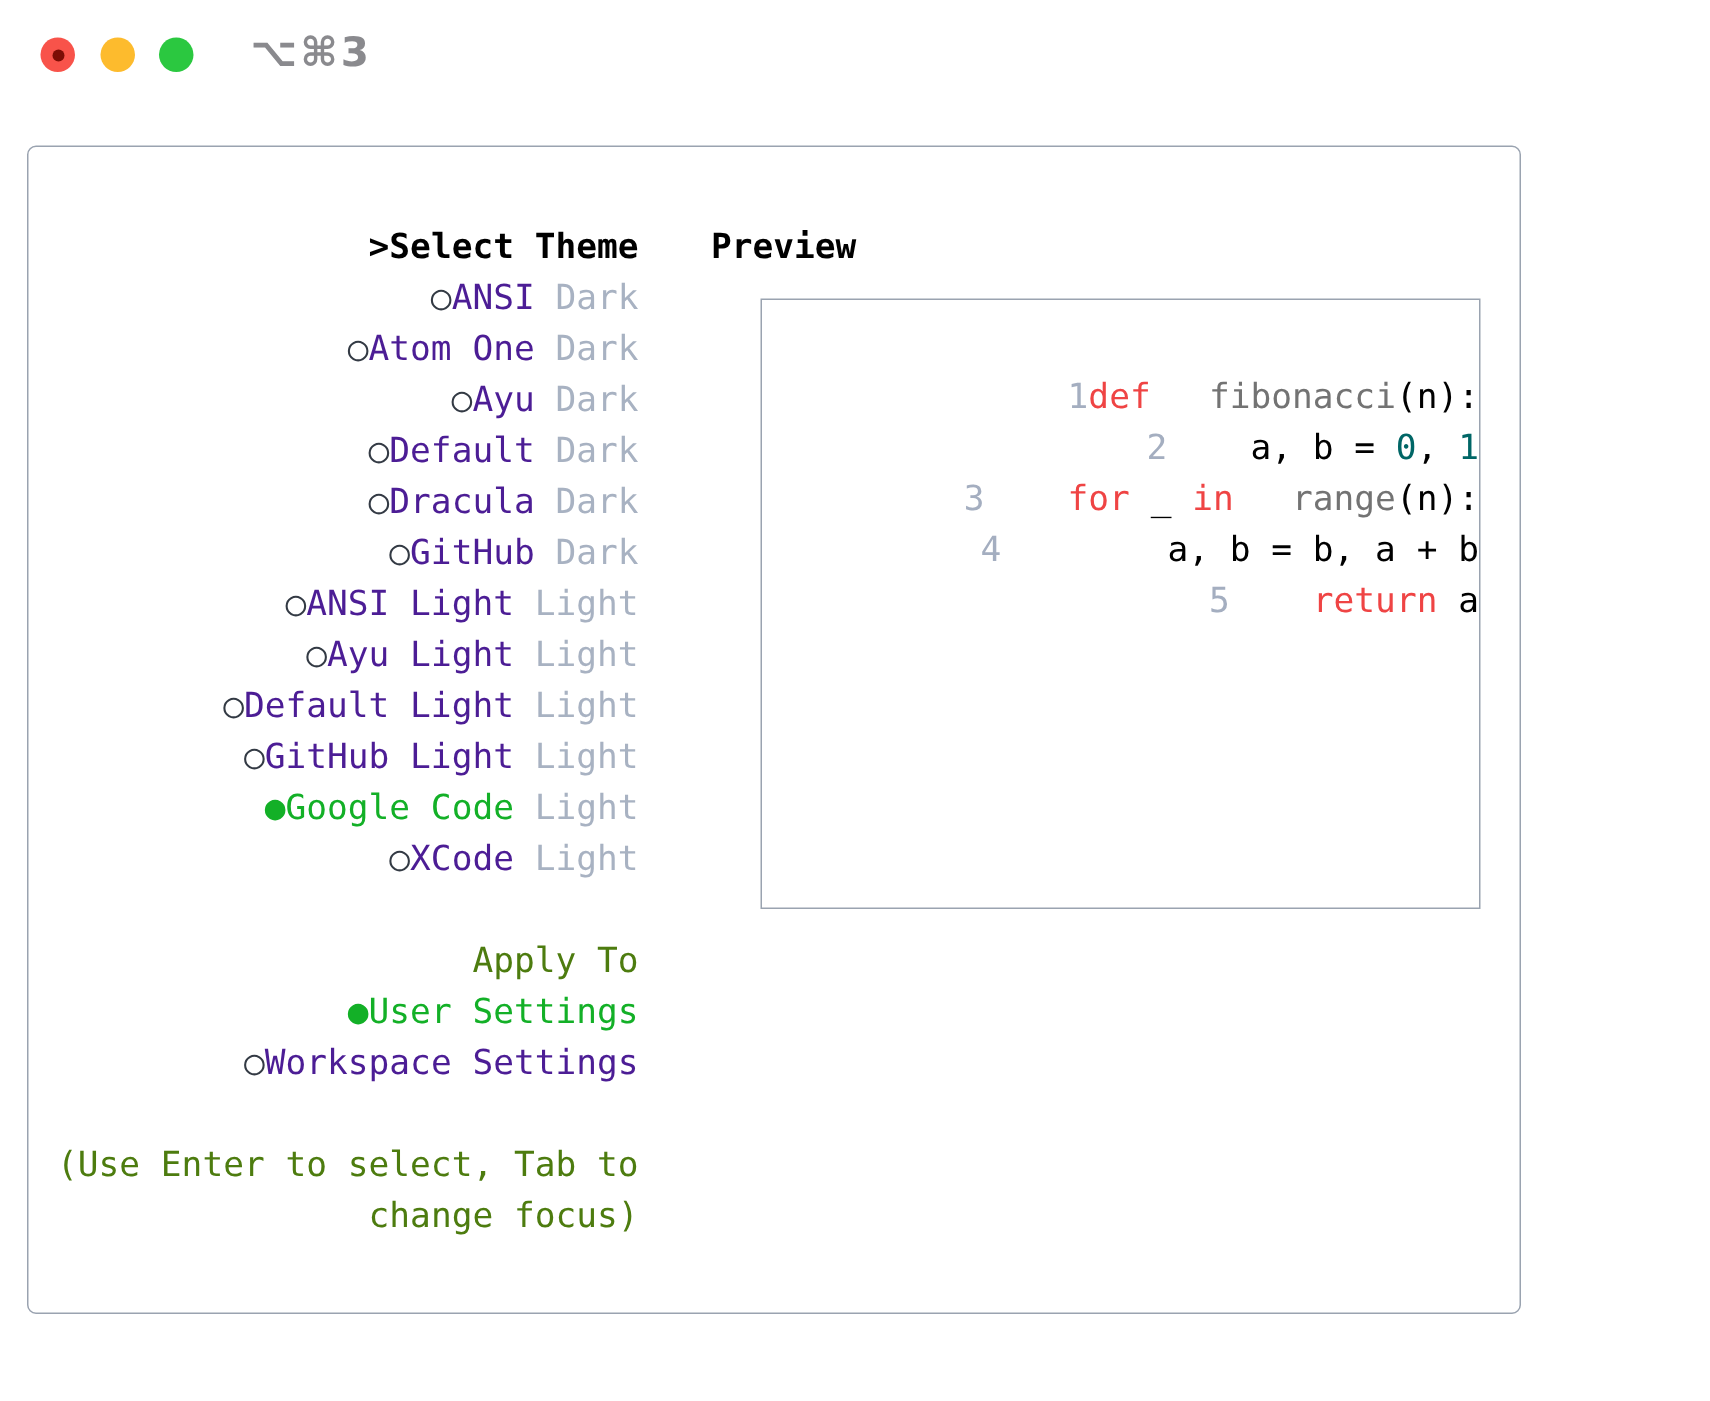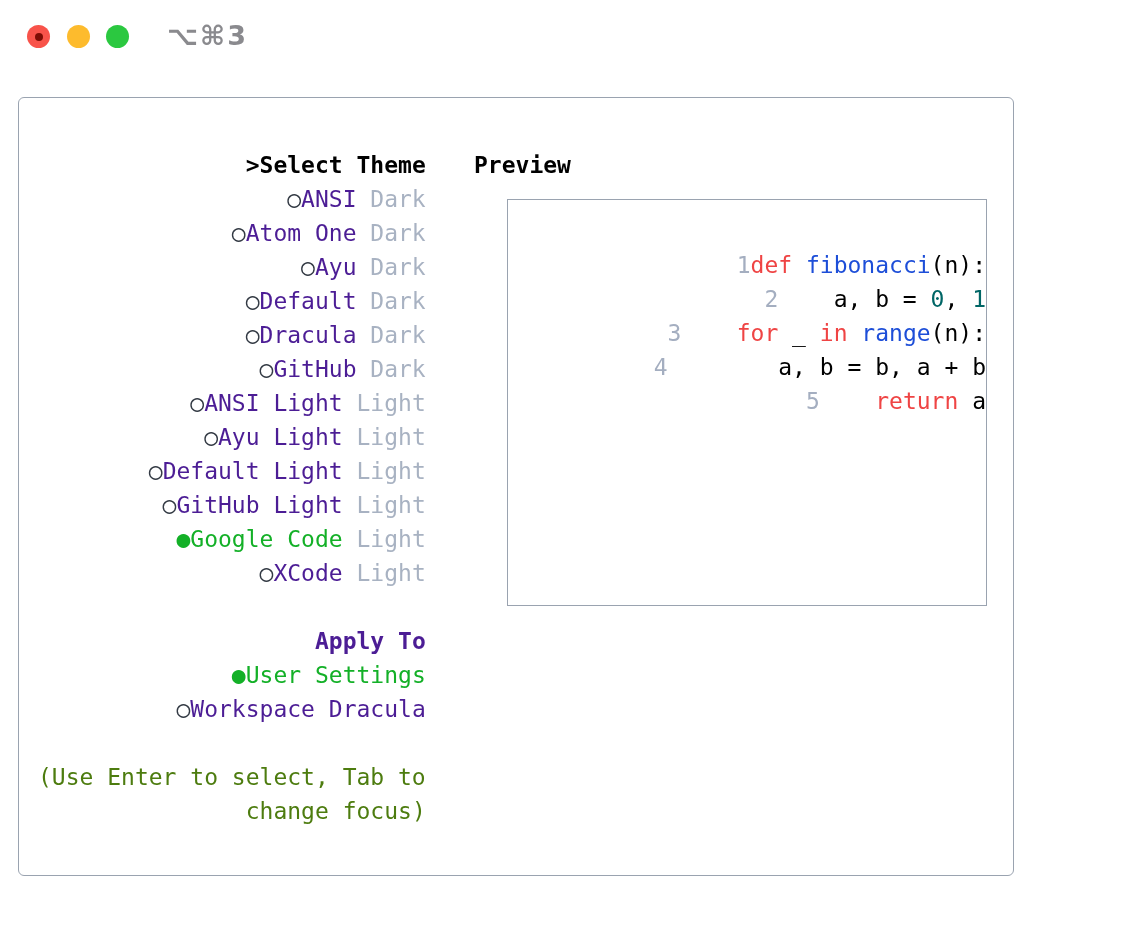--- a/index.html
+++ b/index.html
@@ -45,35 +45,35 @@
   .row { height: 34px; line-height: 34px; font-size: 23px; white-space: pre; }
   .blank-row { height: 34px; }
   
   .left-col { position: absolute; left: 19px; top: 50px; }
   .marker { display: inline-block; width: 2ch; color: #333a44; }
   .hdr { font-weight: bold; color: #000000; }
   .hdr .marker { color: #000000; font-weight: bold; }
   .item .name { color: #4c1d95; }
   .item .variant { color: #a8b2c2; }
   .item.selected .marker, .item.selected .name { color: #13b027; }
-  .apply-hdr { color: #4c1d95; padding-left: 2ch; font-weight: bold; }
+  .apply-hdr { color: #4d7c0f; padding-left: 2ch; }
   .help { color: #4d7c0f; }
   
   .preview-hdr { position: absolute; left: 455px; top: 50px; font-weight: bold; color: #000; }
   .preview-box {
     position: absolute; left: 488px; top: 101px;
     width: 480px; height: 407px;
     border: 1.5px solid #9aa3b0;
     background: #ffffff;
     padding: 48px 0 0 9px;
     overflow: hidden;
   }
   .lnum { display: inline-block; width: 3ch; color: #a4aec0; }
   .tk-kw  { color: #ef4444; }
-  .tk-fn  { color: #1d4ed8; }
+  .tk-fn  { color: #737373; margin-left: 25px; }
   .tk-num { color: #006666; }
   .tk-pl  { color: #000000; }
   .tk-ctx { color: #7a8088; }
   .tk-del { color: #c9281b; }
   .tk-add { color: #13b027; }
 </style>
 </head>
 <body>
 
 <div class="window">
@@ -106,21 +106,21 @@
           <div class="row item selected"><span class="marker">●</span><span class="name">Google Code</span><span class="variant"> Light</span></div>
           <div class="row item"><span class="marker">○</span><span class="name">XCode</span><span class="variant"> Light</span></div>
         </div>
 
       <div class="blank-row"></div>
 
       <div class="row apply-hdr">Apply To</div>
 
       <div id="apply-items">
           <div class="row item selected"><span class="marker">●</span><span class="name">User Settings</span></div>
-          <div class="row item"><span class="marker">○</span><span class="name">Workspace Dracula</span></div>
+          <div class="row item"><span class="marker">○</span><span class="name">Workspace Settings</span></div>
         </div>
 
       <div class="blank-row"></div>
 
       <div class="help">
         <div class="row">(Use Enter to select, Tab to</div>
         <div class="row">change focus)</div>
       </div>
     </div>
 

